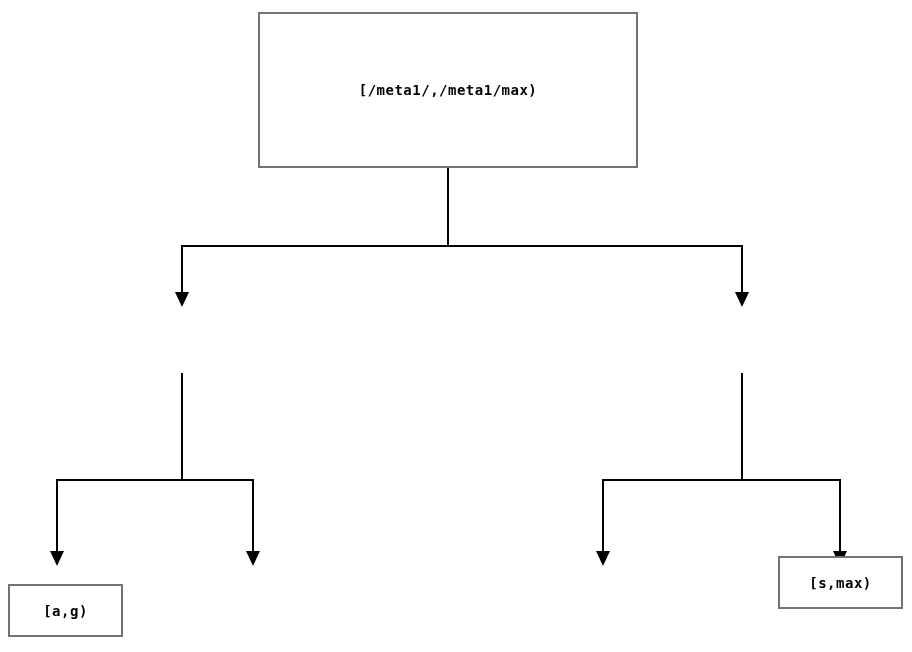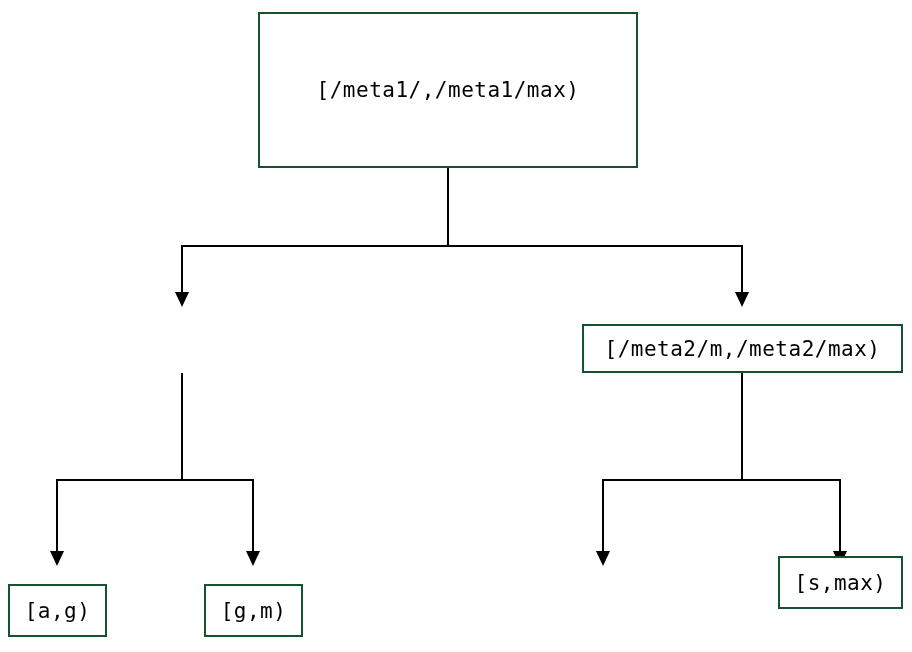--- a/index.html
+++ b/index.html
@@ -19,35 +19,35 @@
     position: absolute;
     left: 0;
     top: 0;
     width: 912px;
     height: 652px;
     display: block;
   }
   .node {
     position: absolute;
     box-sizing: border-box;
-    border: 2px solid #14532d;
+    border: 2px solid #737373;
     background: #ffffff;
     color: #000000;
     display: flex;
     align-items: center;
     justify-content: center;
-    font-size: 21px;
-    font-weight: normal;
+    font-size: 14px;
+    font-weight: bold;
     white-space: nowrap;
     letter-spacing: 0.5px;
   }
   #node-root      { left: 258px; top: 12px;  width: 380px; height: 156px; }
   #node-left      { left: 22px;  top: 324px; width: 321px; height: 49px; }
   #node-right     { left: 582px; top: 324px; width: 321px; height: 49px; }
-  #node-leaf-ag   { left: 8px;   top: 584px; width: 99px;  height: 53px; }
+  #node-leaf-ag   { left: 8px;   top: 584px; width: 115px;  height: 53px; }
   #node-leaf-gm   { left: 204px; top: 584px; width: 99px;  height: 53px; }
   #node-leaf-ms   { left: 554px; top: 584px; width: 99px;  height: 53px; }
   #node-leaf-smax { left: 778px; top: 556px; width: 125px; height: 53px; }
 </style>
 </head>
 <body>
 
 <div class="canvas">
 
   <svg class="edges" viewBox="0 0 912 652" xmlns="http://www.w3.org/2000/svg">
@@ -65,22 +65,20 @@
       <polygon points="50,551 64,551 57,566"></polygon>
       <polygon points="246,551 260,551 253,566"></polygon>
       <polygon points="596,551 610,551 603,566"></polygon>
       <polygon points="833,551 847,551 840,566"></polygon>
     </g>
   </svg>
 
   <div class="node" id="node-root">[/meta1/,/meta1/max)</div>
 
 
-  <div class="node" id="node-right">[/meta2/m,/meta2/max)</div>
 
   <div class="node" id="node-leaf-ag">[a,g)</div>
 
-  <div class="node" id="node-leaf-gm">[g,m)</div>
 
 
   <div class="node" id="node-leaf-smax">[s,max)</div>
 
 </div>
 
 </body></html>

